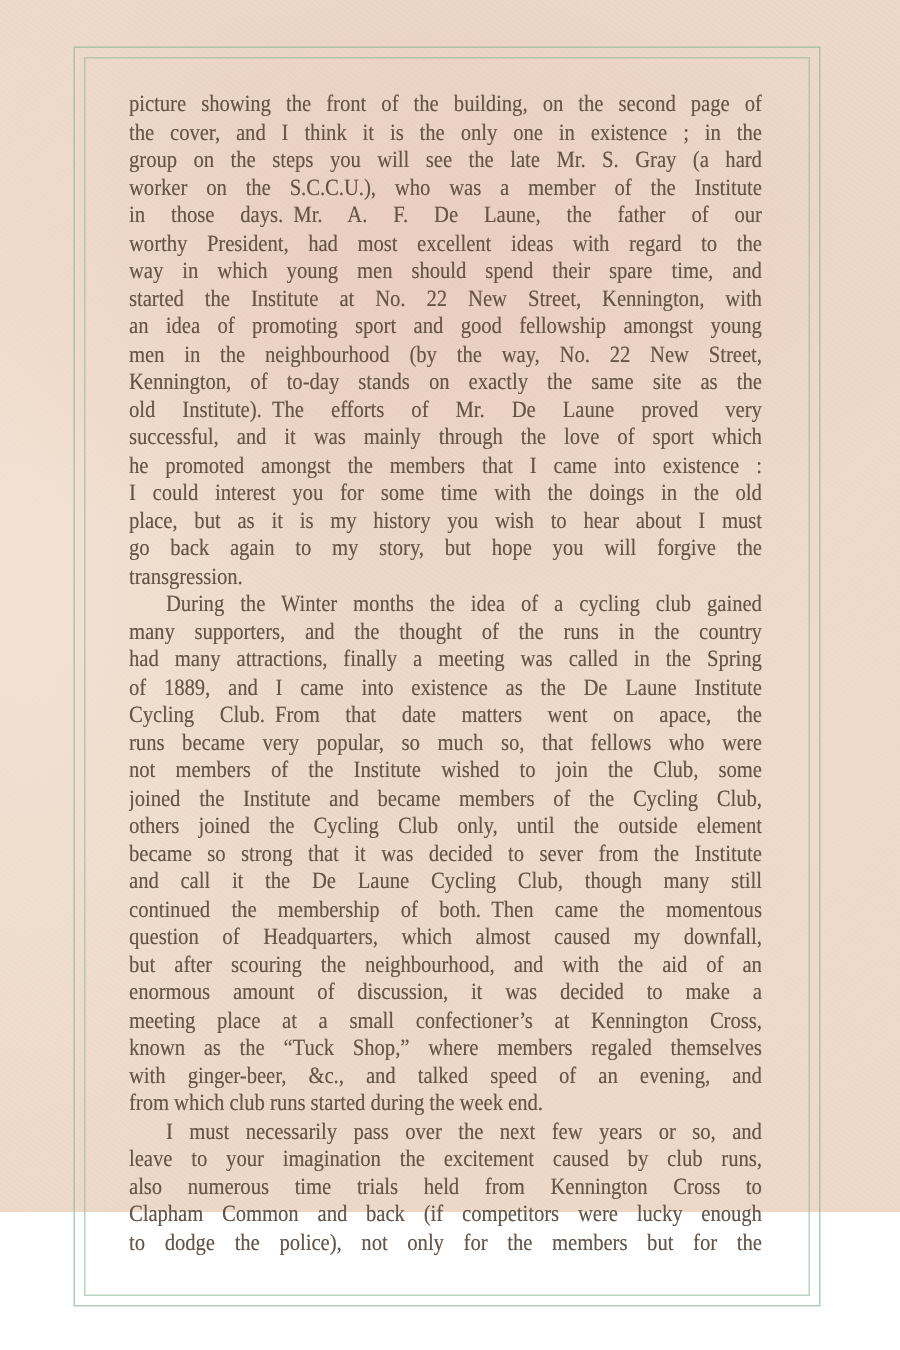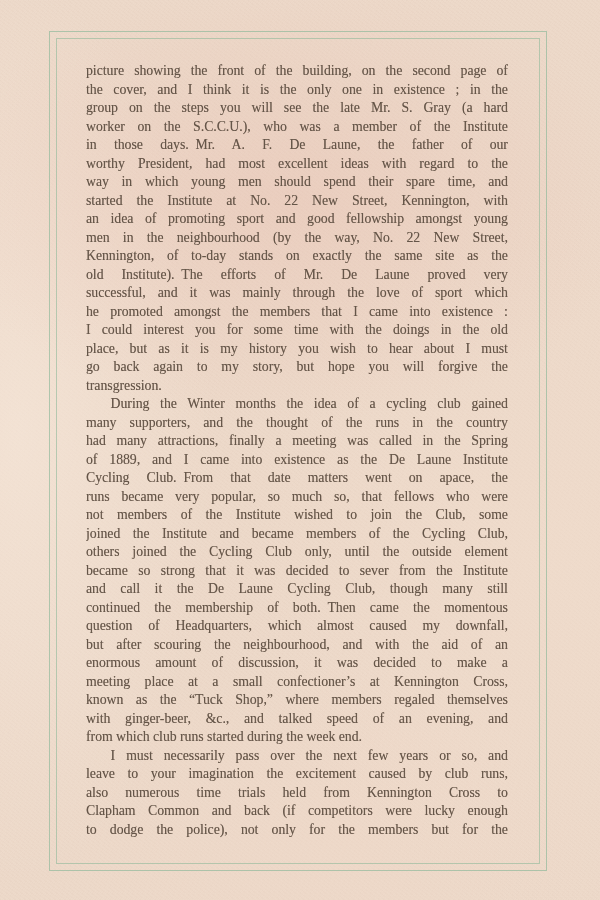--- a/index.html
+++ b/index.html
@@ -8,21 +8,21 @@
   }
   body {
     width: 600px;
     height: 900px;
     overflow: hidden;
     font-family: "Liberation Serif", serif;
   }
   .page {
     position: relative;
     width: 600px;
-    height: 900px;
+    height: 808px;
     background-color: #ecd8c8;
     background-image:
       radial-gradient(ellipse 500px 320px at 48% 22%, rgba(231,188,174,0.38), transparent 70%),
       radial-gradient(ellipse 420px 520px at 92% 62%, rgba(242,222,206,0.45), transparent 72%),
       radial-gradient(ellipse 280px 640px at 3% 48%, rgba(248,234,221,0.55), transparent 70%),
       radial-gradient(ellipse 400px 260px at 55% 92%, rgba(240,216,200,0.35), transparent 70%),
       repeating-linear-gradient(37deg, rgba(158,118,94,0.028) 0 1px, transparent 1px 3px),
       repeating-linear-gradient(-53deg, rgba(255,252,244,0.05) 0 1px, transparent 1px 2px);
   }
   .frame-outer {

